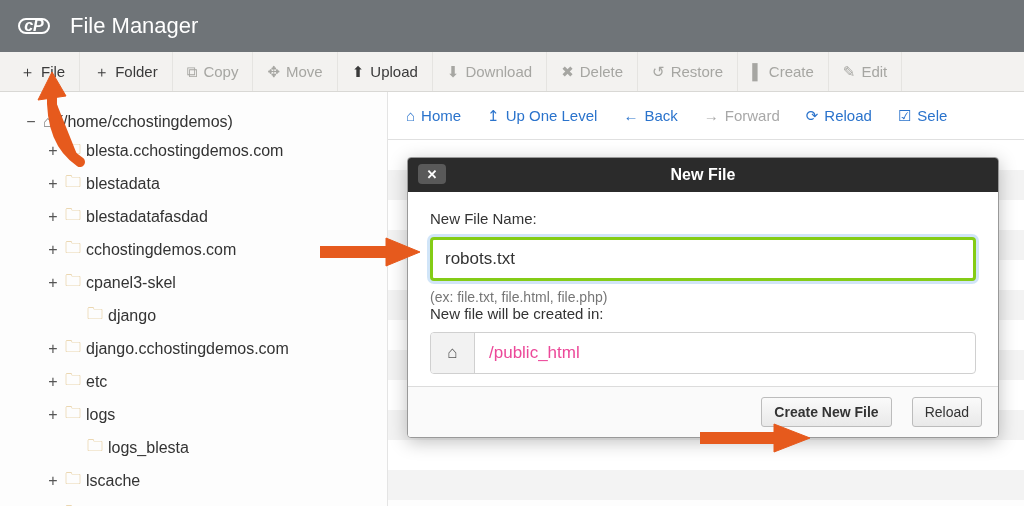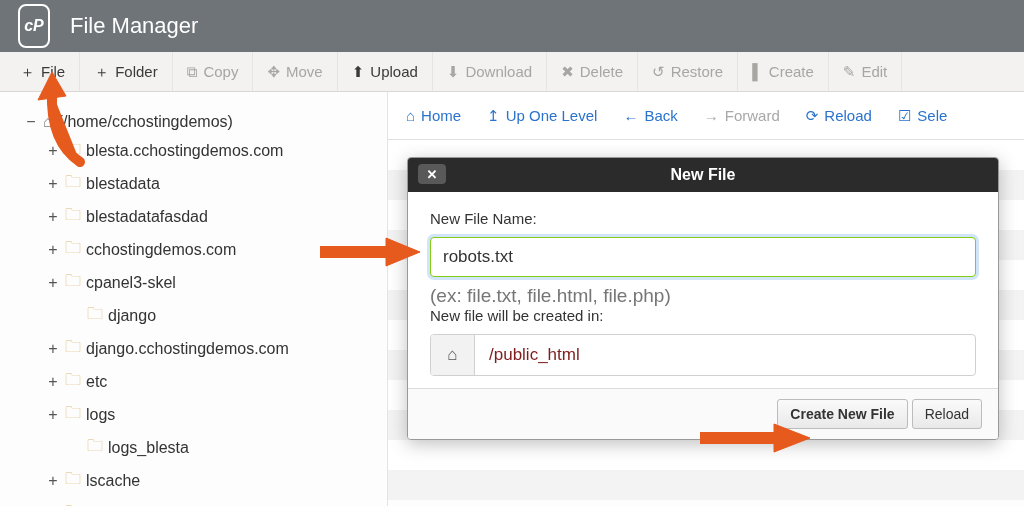--- a/index.html
+++ b/index.html
@@ -17,21 +17,21 @@
   .app-header {
     background: #6f7478;
     color: #fff;
     height: 52px;
     display: flex;
     align-items: center;
     padding: 0 18px;
     gap: 12px;
   }
   .cp-logo {
-    width: 32px; height: 44px;
+    width: 32px; height: 16px;
     border: 2.5px solid #ffffff;
     border-radius: 8px;
     display:flex;align-items:center;justify-content:center;
     font-weight: 700;
     font-style: italic;
     color:#fff;
     font-size:16px;
   }
   .app-title { font-size: 22px; font-weight: 400; margin-left: 8px; }
   
@@ -135,43 +135,43 @@
     border-radius:4px;
     color:#fff; font-weight:700;
     display:flex;align-items:center;justify-content:center;
     font-size:13px;
     cursor:pointer;
   }
   .dialog-body { padding: 18px 22px 12px; }
   .dlg-label { font-weight:400; font-size:15px; margin-bottom:10px; }
   .dlg-input {
     width:100%;
-    border:1px solid #84cc16;
+    border:3px solid #84cc16;
     box-shadow: 0 0 0 3px rgba(102,170,232,.30);
     border-radius:4px;
     padding:9px 12px;
     font-size:17px;
     color:#333;
     outline:none;
   }
-  .dlg-hint { color:#767676; font-size:19px; margin-top:8px; }
+  .dlg-hint { color:#767676; font-size:14px; margin-top:8px; }
   .path-row {
     display:flex; margin-top:10px;
     border:1px solid #d0d0d0; border-radius:4px; overflow:hidden;
     align-items:stretch;
   }
   .path-icon-box {
     width:44px; background:#f2f2f2; border-right:1px solid #d0d0d0;
     display:flex;align-items:center;justify-content:center; font-size:17px; color:#555;
   }
-  .path-text { padding:10px 14px; font-size:17px; color:#7f1d1d; flex:1; }
+  .path-text { padding:10px 14px; font-size:17px; color:#ec4899; flex:1; }
   .dialog-footer {
     border-top:1px solid #dcdcdc;
     padding:10px 16px;
-    display:flex; justify-content:flex-end; gap:4px;
+    display:flex; justify-content:flex-end; gap:20px;
     background:#fafafa;
   }
   .dlg-btn {
     border:1px solid #bcbcbc;
     background: linear-gradient(#fafafa,#e9e9e9);
     padding:6px 12px;
     font-size:14px;
     border-radius:3px;
     cursor:pointer;
     color:#333;

